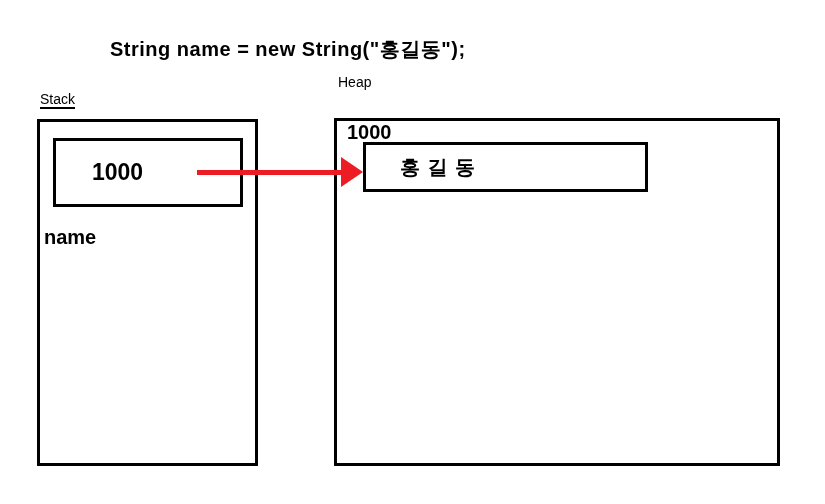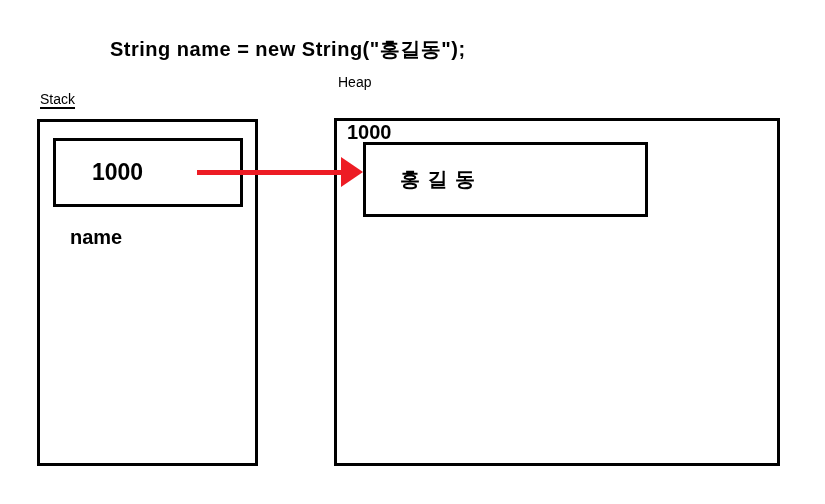--- a/index.html
+++ b/index.html
@@ -75,28 +75,28 @@
     top: 138px;
     width: 190px;
     height: 69px;
     font-size: 23px;
     padding-left: 36px;
   }
   .heap-value-box {
     left: 363px;
     top: 142px;
     width: 285px;
-    height: 75px;
+    height: 50px;
     font-size: 20px;
     padding-left: 34px;
     letter-spacing: 1px;
   }
   .var-name {
     position: absolute;
-    left: 70px;
+    left: 44px;
     top: 226px;
     font-size: 20px;
     font-weight: 700;
   }
   .heap-address {
     position: absolute;
     left: 347px;
     top: 121px;
     font-size: 20px;
     font-weight: 700;

